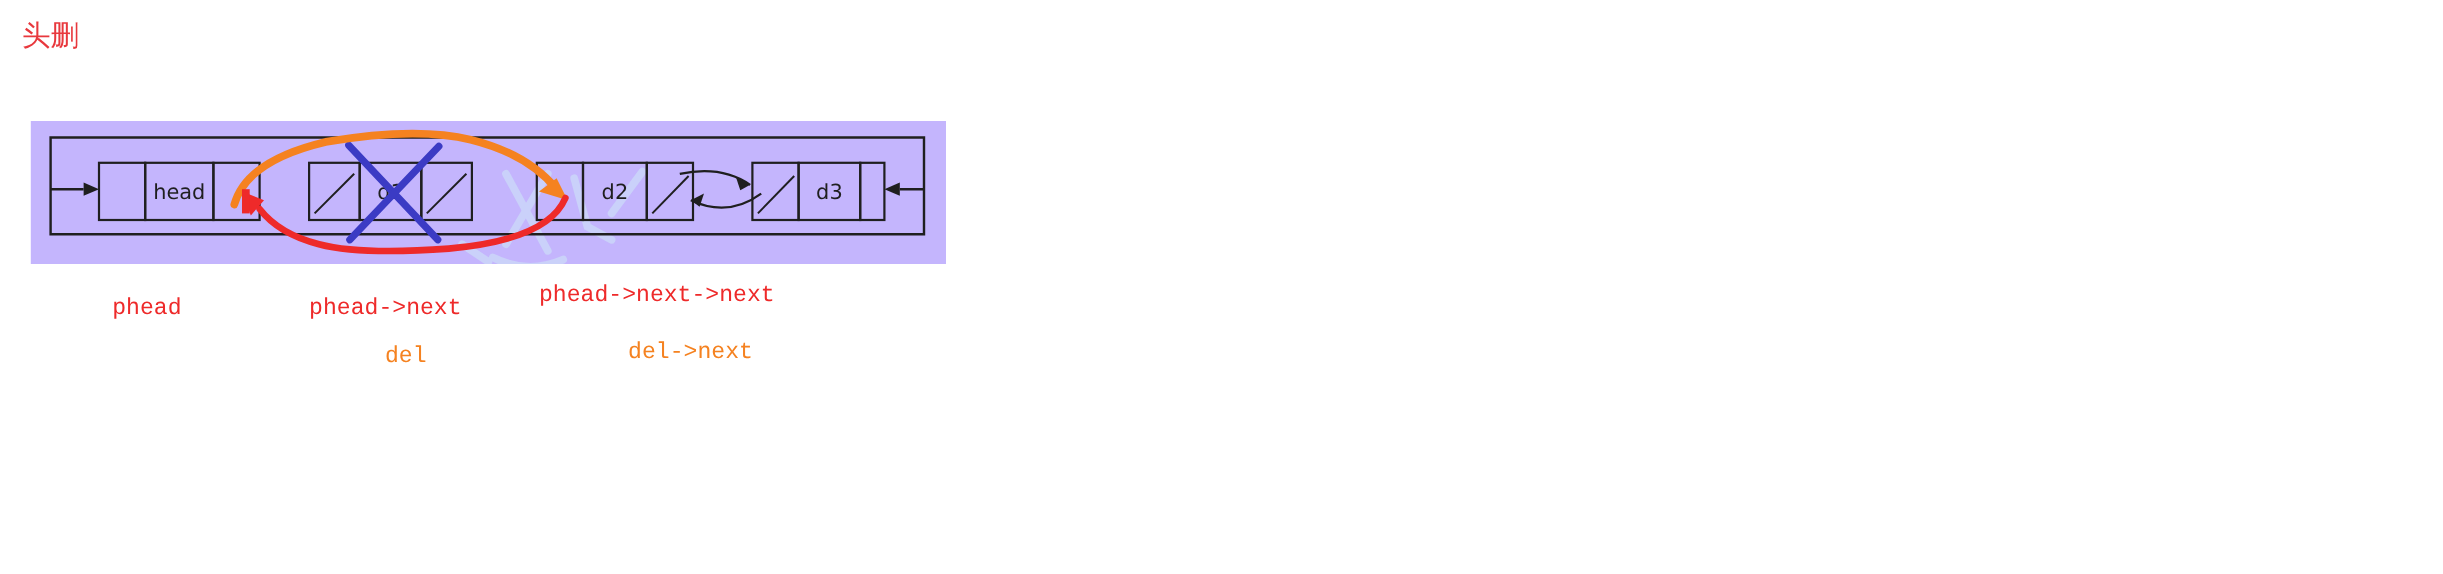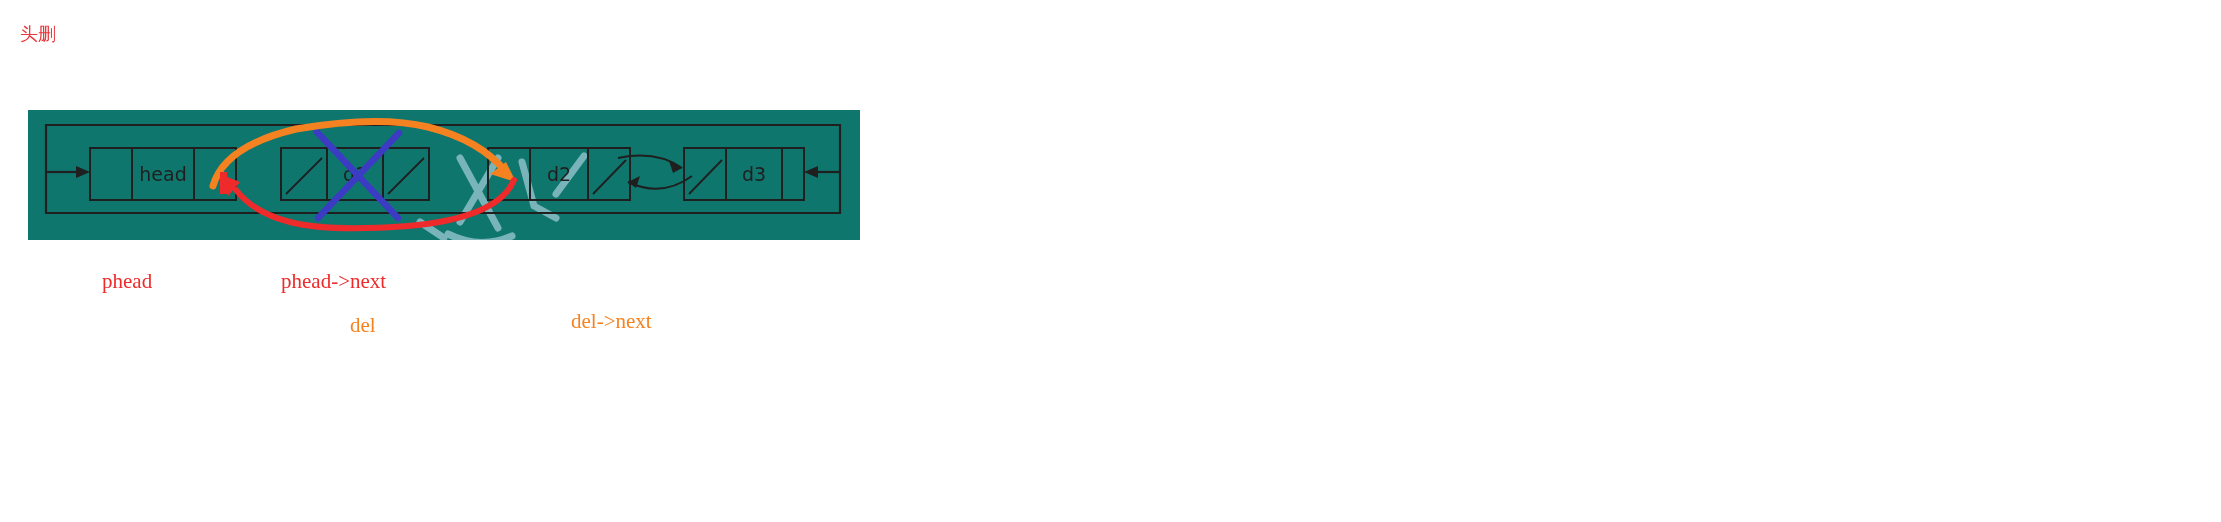--- a/index.html
+++ b/index.html
@@ -7,41 +7,41 @@
     width:2221px;height:522px;
     background:#ffffff;
     font-family:"Liberation Sans","DejaVu Sans",sans-serif;
     overflow:hidden;
     position:relative;
   }
   #root{position:absolute;left:0;top:0;width:2221px;height:522px;}
 
   .page-title{
     position:absolute;left:20px;top:18px;
-    font-size:18px;line-height:32px;
+    font-size:26px;line-height:32px;
     color:#e8383d;
     white-space:nowrap;
-    font-family:Liberation Serif, serif;
+    font-family:Liberation Mono, monospace;
   }
 
   
   #diagram{
     position:absolute;left:28px;top:110px;
     width:832px;height:130px;
-    background:#0f766e;
+    background:#c4b5fd;
   }
   #diagram-svg{position:absolute;left:0;top:0;}
 
   
   .lbl{
     position:absolute;
     font-size:21px;
     line-height:26px;
     white-space:nowrap;
-    font-family:Liberation Serif, serif;
+    font-family:Liberation Mono, monospace;
   }
   .lbl.red{color:#ee2a2a;}
   .lbl.orange{color:#f58220;margin-left:32px;}
 
   
   #note{
     position:absolute;left:920px;top:58px;
     width:620px;
     color:#1a9ae6;
     font-size:23px;
@@ -142,17 +142,18 @@
       <g fill="none" stroke="#ee2a2a" stroke-width="6" stroke-linecap="round" stroke-linejoin="round">
         <path d="M486 70 Q470 108 380 116 Q300 122 262 112 Q226 103 208 80"></path>
       </g>
       <polygon points="192,64 212,72 200,86" fill="#ee2a2a"></polygon>
       <rect x="192" y="62" width="7" height="22" fill="#ee2a2a"></rect>
     </svg>
   </div>
 
   <div class="lbl red" style="left:102px;top:268px;">phead</div>
   <div class="lbl red" style="left:281px;top:268px;">phead-&gt;next</div>
+  <div class="lbl red" style="left:490px;top:257px;">phead-&gt;next-&gt;next</div>
   <div class="lbl orange" style="left:318px;top:312px;">del</div>
   <div class="lbl orange" style="left:539px;top:308px;text-align:center;">del-&gt;next</div>
 
 
 </div>
 
 </body></html>

